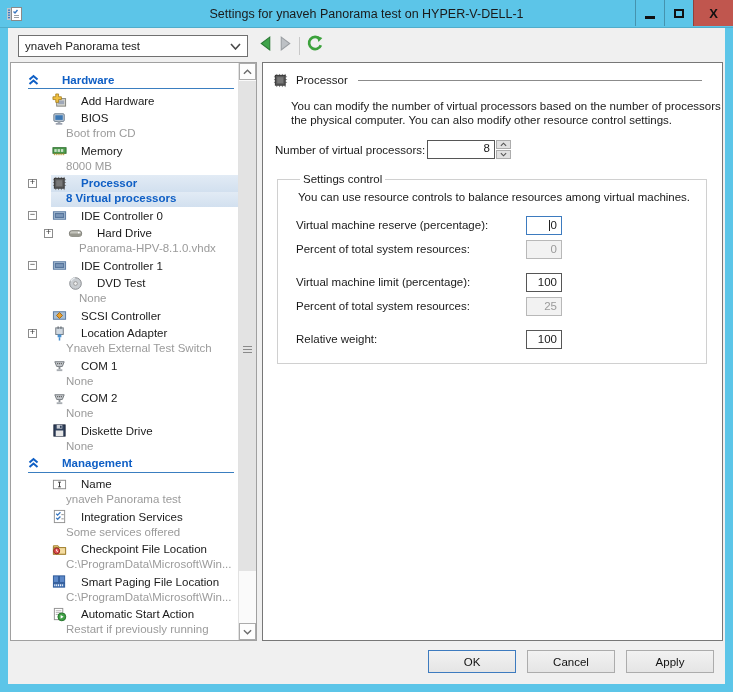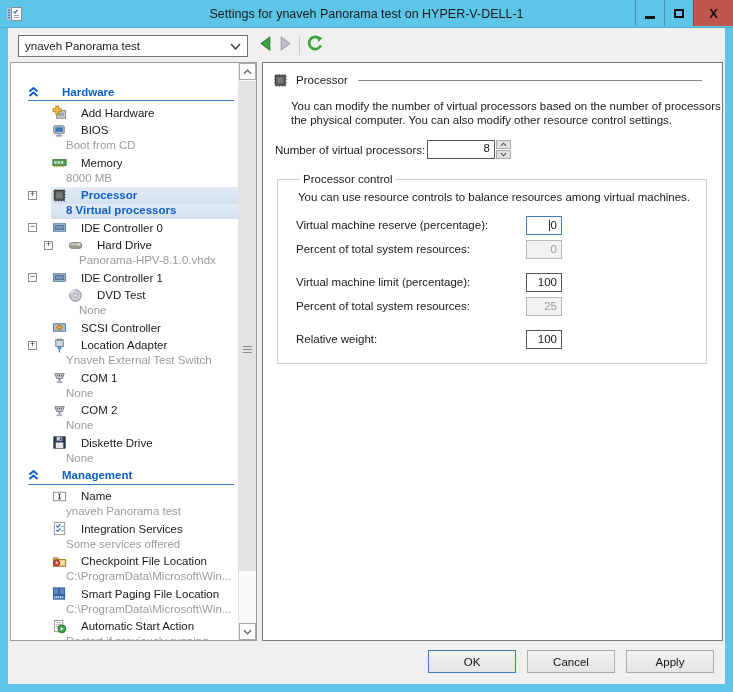--- a/index.html
+++ b/index.html
@@ -38,21 +38,21 @@
   .tool-sep { position:absolute; left:291px; top:9px; width:1px; height:18px; background:#c8c8c8; }
   .nav-refresh { position:absolute; left:298px; top:6px; }
 
   
   .sidebar { position:absolute; left:2px; top:34px; width:247px; height:579px; background:#fff;
     border:1px solid #a0a0a0; overflow:hidden; }
   .main { position:absolute; left:254px; top:34px; right:2px; height:579px; background:#fff;
     border:1px solid #777; overflow:hidden; }
 
   
-  .slist { position:absolute; left:0; top:0; right:18px; bottom:0; padding-top:20px; }
+  .slist { position:absolute; left:0; top:0; right:18px; bottom:0; padding-top:8px; }
   .shead { margin:2px 4px 3px 17px; padding-bottom:2px; border-bottom:1px solid #3A7EC0;
     display:flex; align-items:center; height:16px; }
   .shead .chevs { display:inline-flex; }
   .shead-lbl { margin-left:23px; font-weight:bold; color:var(--header_blue,#0F5FC5); font-size:11.5px; }
   .srow { display:flex; align-items:center; height:17.5px; padding-left:17px; white-space:nowrap;gap:8px; }
   .srow .exp { width:9px; height:9px; border:1px solid #8c8c8c; background:#fff; color:#333;
     font-size:9px; line-height:7px; text-align:center; margin-right:7px; flex:none; font-family:"Liberation Mono","DejaVu Sans Mono",monospace; }
   .srow .exp.none { border:none; background:transparent; }
   .srow .sicon { width:15px; height:15px; margin-right:6px; flex:none; display:inline-flex; }
   .srow .slbl { font-size:11.5px; }
@@ -487,21 +487,21 @@
               <span class="sp">
                   <svg width="7" height="5" viewBox="0 0 8 5">
                     <path d="M1 1 L4 4 L7 1" stroke="#555" fill="none" stroke-width="1.3"></path>
                   </svg>
                 </span>
             </span>
           </span>
         </div>
 
         <fieldset class="rc">
-          <legend>Processor control</legend>
+          <legend>Settings control</legend>
           <div class="rc-desc">You can use resource controls to balance resources among virtual machines.</div>
 
           <div class="rc-row">
             <span class="rc-label">Virtual machine reserve (percentage):</span>
             <span class="rc-input focused">0</span>
           </div>
           <div class="rc-row tight">
             <span class="rc-label">Percent of total system resources:</span>
             <span class="rc-input disabled">0</span>
           </div>

